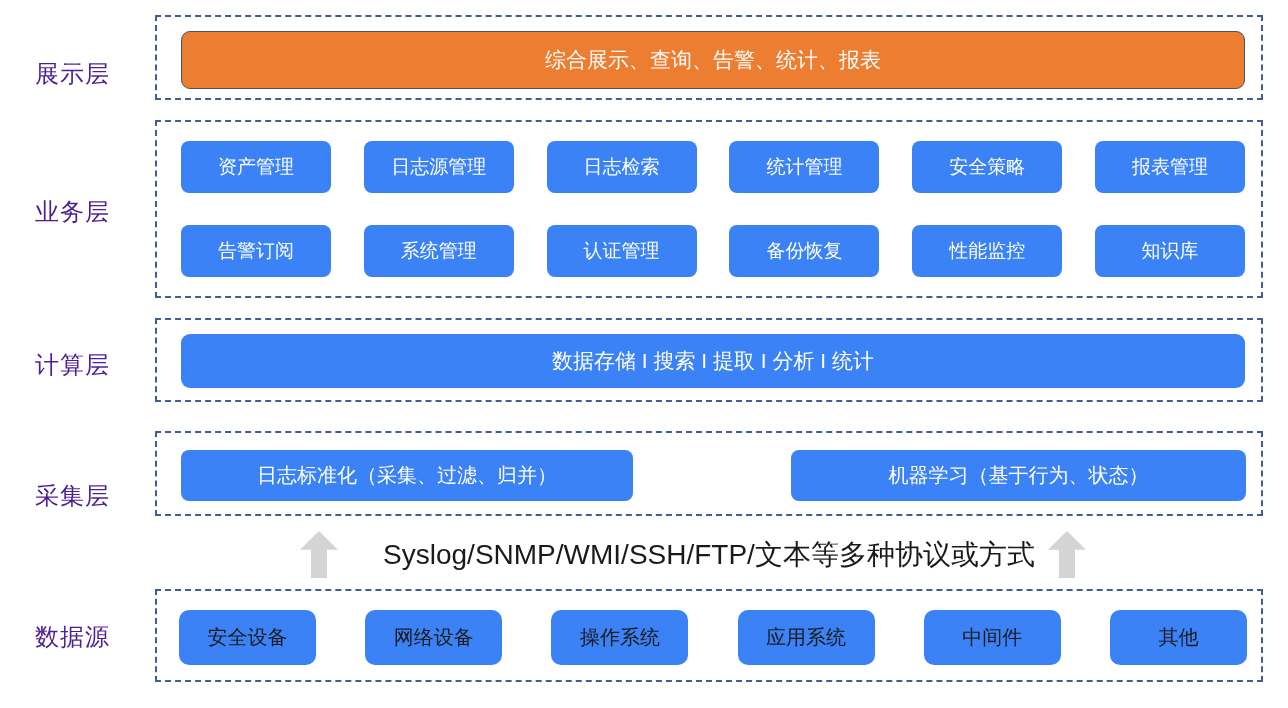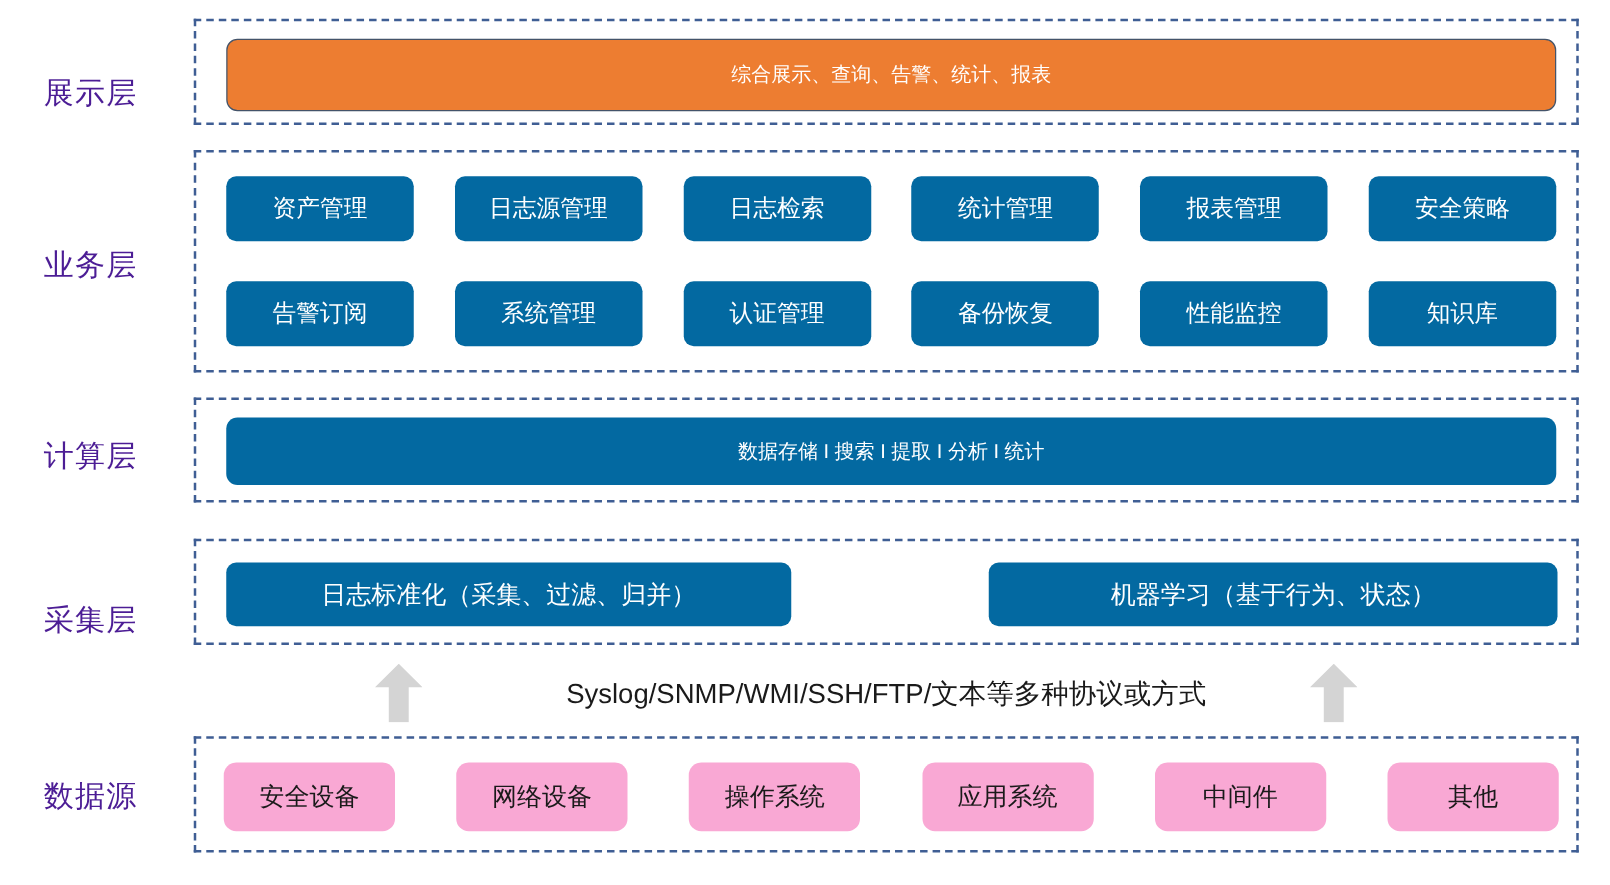--- a/index.html
+++ b/index.html
@@ -26,32 +26,32 @@
     left: 155px;
     width: 1108px;
     border: 2px dashed #3f5e94;
   }
   #group-presentation { top: 15px;  height: 85px; }
   #group-business     { top: 120px; height: 178px; }
   #group-compute      { top: 318px; height: 84px; }
   #group-collection   { top: 431px; height: 85px; }
   #group-datasource   { top: 589px; height: 93px; }
 
-  .teal-fill   { background: #0369a1; color: #ffffff; }
+  .teal-fill   { background: #3b82f6; color: #ffffff; }
   .orange-fill { background: #ed7d31; color: #ffffff; }
 
   .wide-bar {
     position: absolute;
     left: 24px;
     width: 1064px;
     display: flex;
     align-items: center;
     justify-content: center;
     border-radius: 9px;
-    font-size: 16px;
+    font-size: 21px;
     white-space: nowrap;
   }
   #presentation-bar { top: 14px; height: 58px; border: 1px solid #44546a; }
   #compute-bar      { top: 14px; height: 54px; }
 
   .biz-row {
     position: absolute;
     left: 24px;
     width: 1064px;
     display: flex;
@@ -85,21 +85,21 @@
 
   .transport-strip {
     position: absolute;
     left: 155px;
     top: 527px;
     width: 1108px;
     height: 56px;
     display: flex;
     align-items: center;
     justify-content: center;
-    font-size: 22px;
+    font-size: 28px;
     color: #1a1a1a;
     white-space: nowrap;
   }
   .arrow-up {
     position: absolute;
     top: 531px;
     width: 38px;
     height: 47px;
     background: #d4d4d4;
     clip-path: polygon(50% 0, 100% 40%, 71% 40%, 71% 100%, 29% 100%, 29% 40%, 0 40%);
@@ -111,21 +111,21 @@
     position: absolute;
     left: 22px;
     width: 1068px;
     top: 19px;
     display: flex;
     justify-content: space-between;
   }
   .src-box {
     width: 137px;
     height: 55px;
-    background: #f9a8d4;
+    background: #3b82f6;
     border-radius: 10px;
     color: #1a1a1a;
     display: flex;
     align-items: center;
     justify-content: center;
     font-size: 20px;
     white-space: nowrap;
   }
 </style>
 </head>
@@ -142,22 +142,22 @@
   <div class="dashed-group" id="group-presentation">
     <div class="wide-bar orange-fill" id="presentation-bar">综合展示、查询、告警、统计、报表</div>
   </div>
 
   <div class="dashed-group" id="group-business">
     <div class="biz-row" id="biz-row-1">
       <div class="biz-btn teal-fill">资产管理</div>
       <div class="biz-btn teal-fill">日志源管理</div>
       <div class="biz-btn teal-fill">日志检索</div>
       <div class="biz-btn teal-fill">统计管理</div>
+      <div class="biz-btn teal-fill">安全策略</div>
       <div class="biz-btn teal-fill">报表管理</div>
-      <div class="biz-btn teal-fill">安全策略</div>
     </div>
     <div class="biz-row" id="biz-row-2">
       <div class="biz-btn teal-fill">告警订阅</div>
       <div class="biz-btn teal-fill">系统管理</div>
       <div class="biz-btn teal-fill">认证管理</div>
       <div class="biz-btn teal-fill">备份恢复</div>
       <div class="biz-btn teal-fill">性能监控</div>
       <div class="biz-btn teal-fill">知识库</div>
     </div>
   </div>

